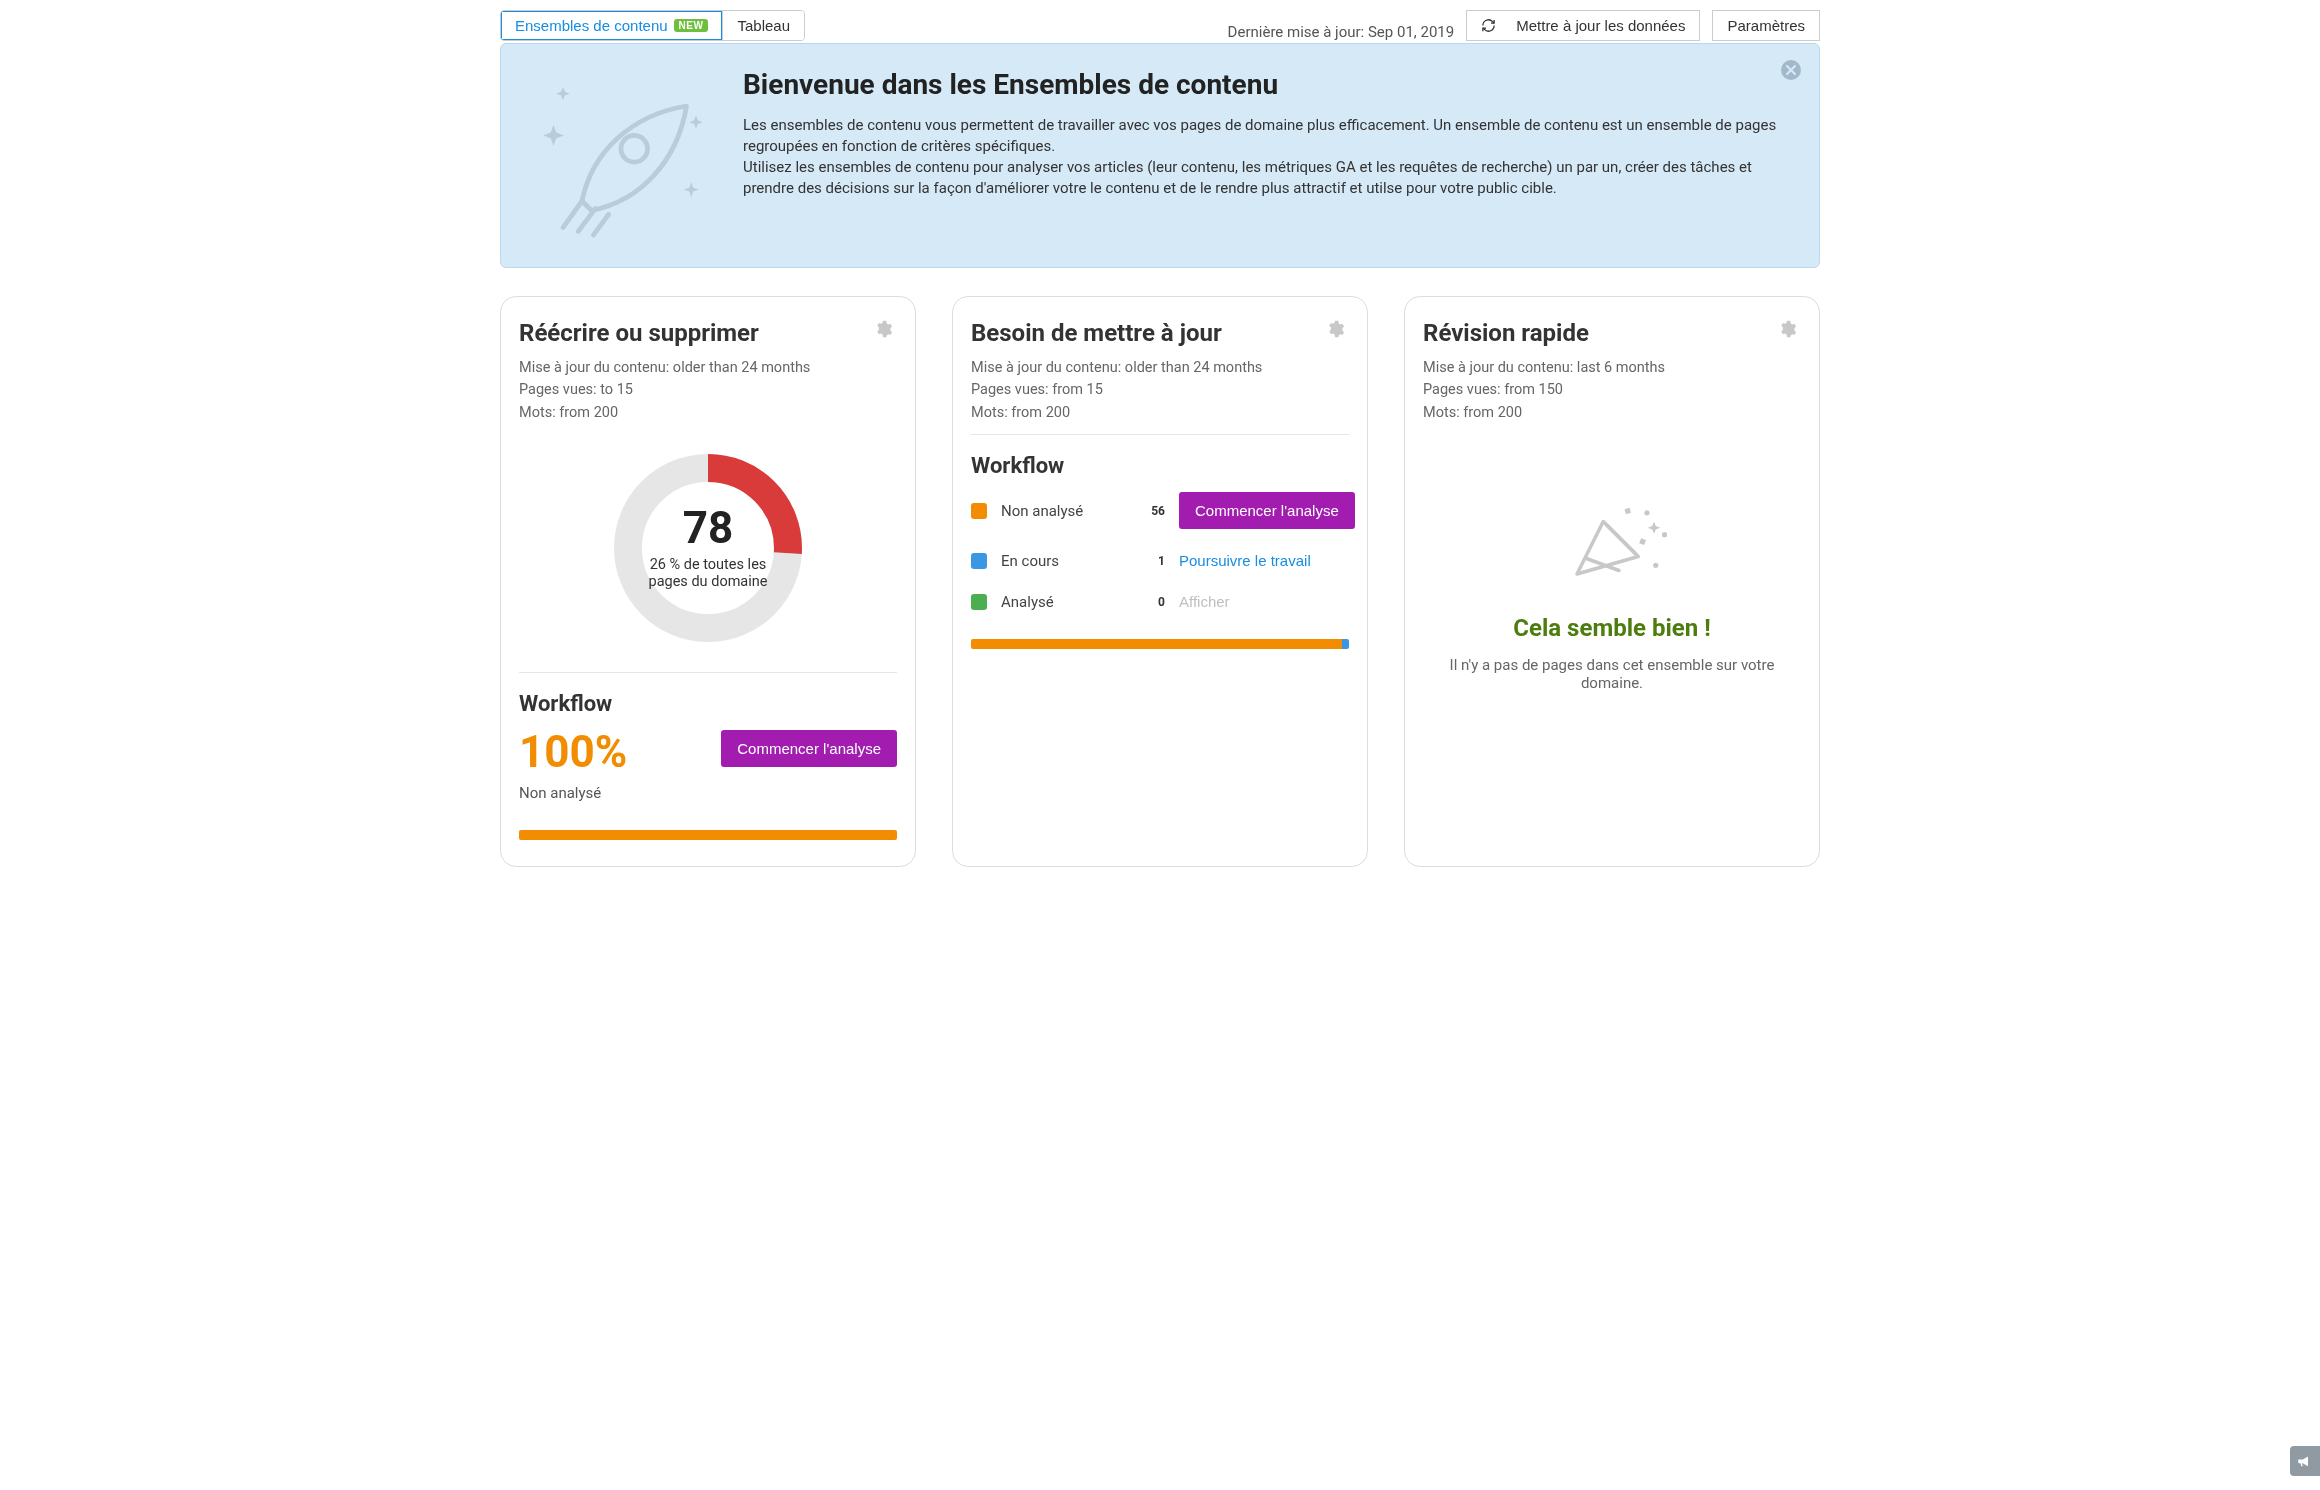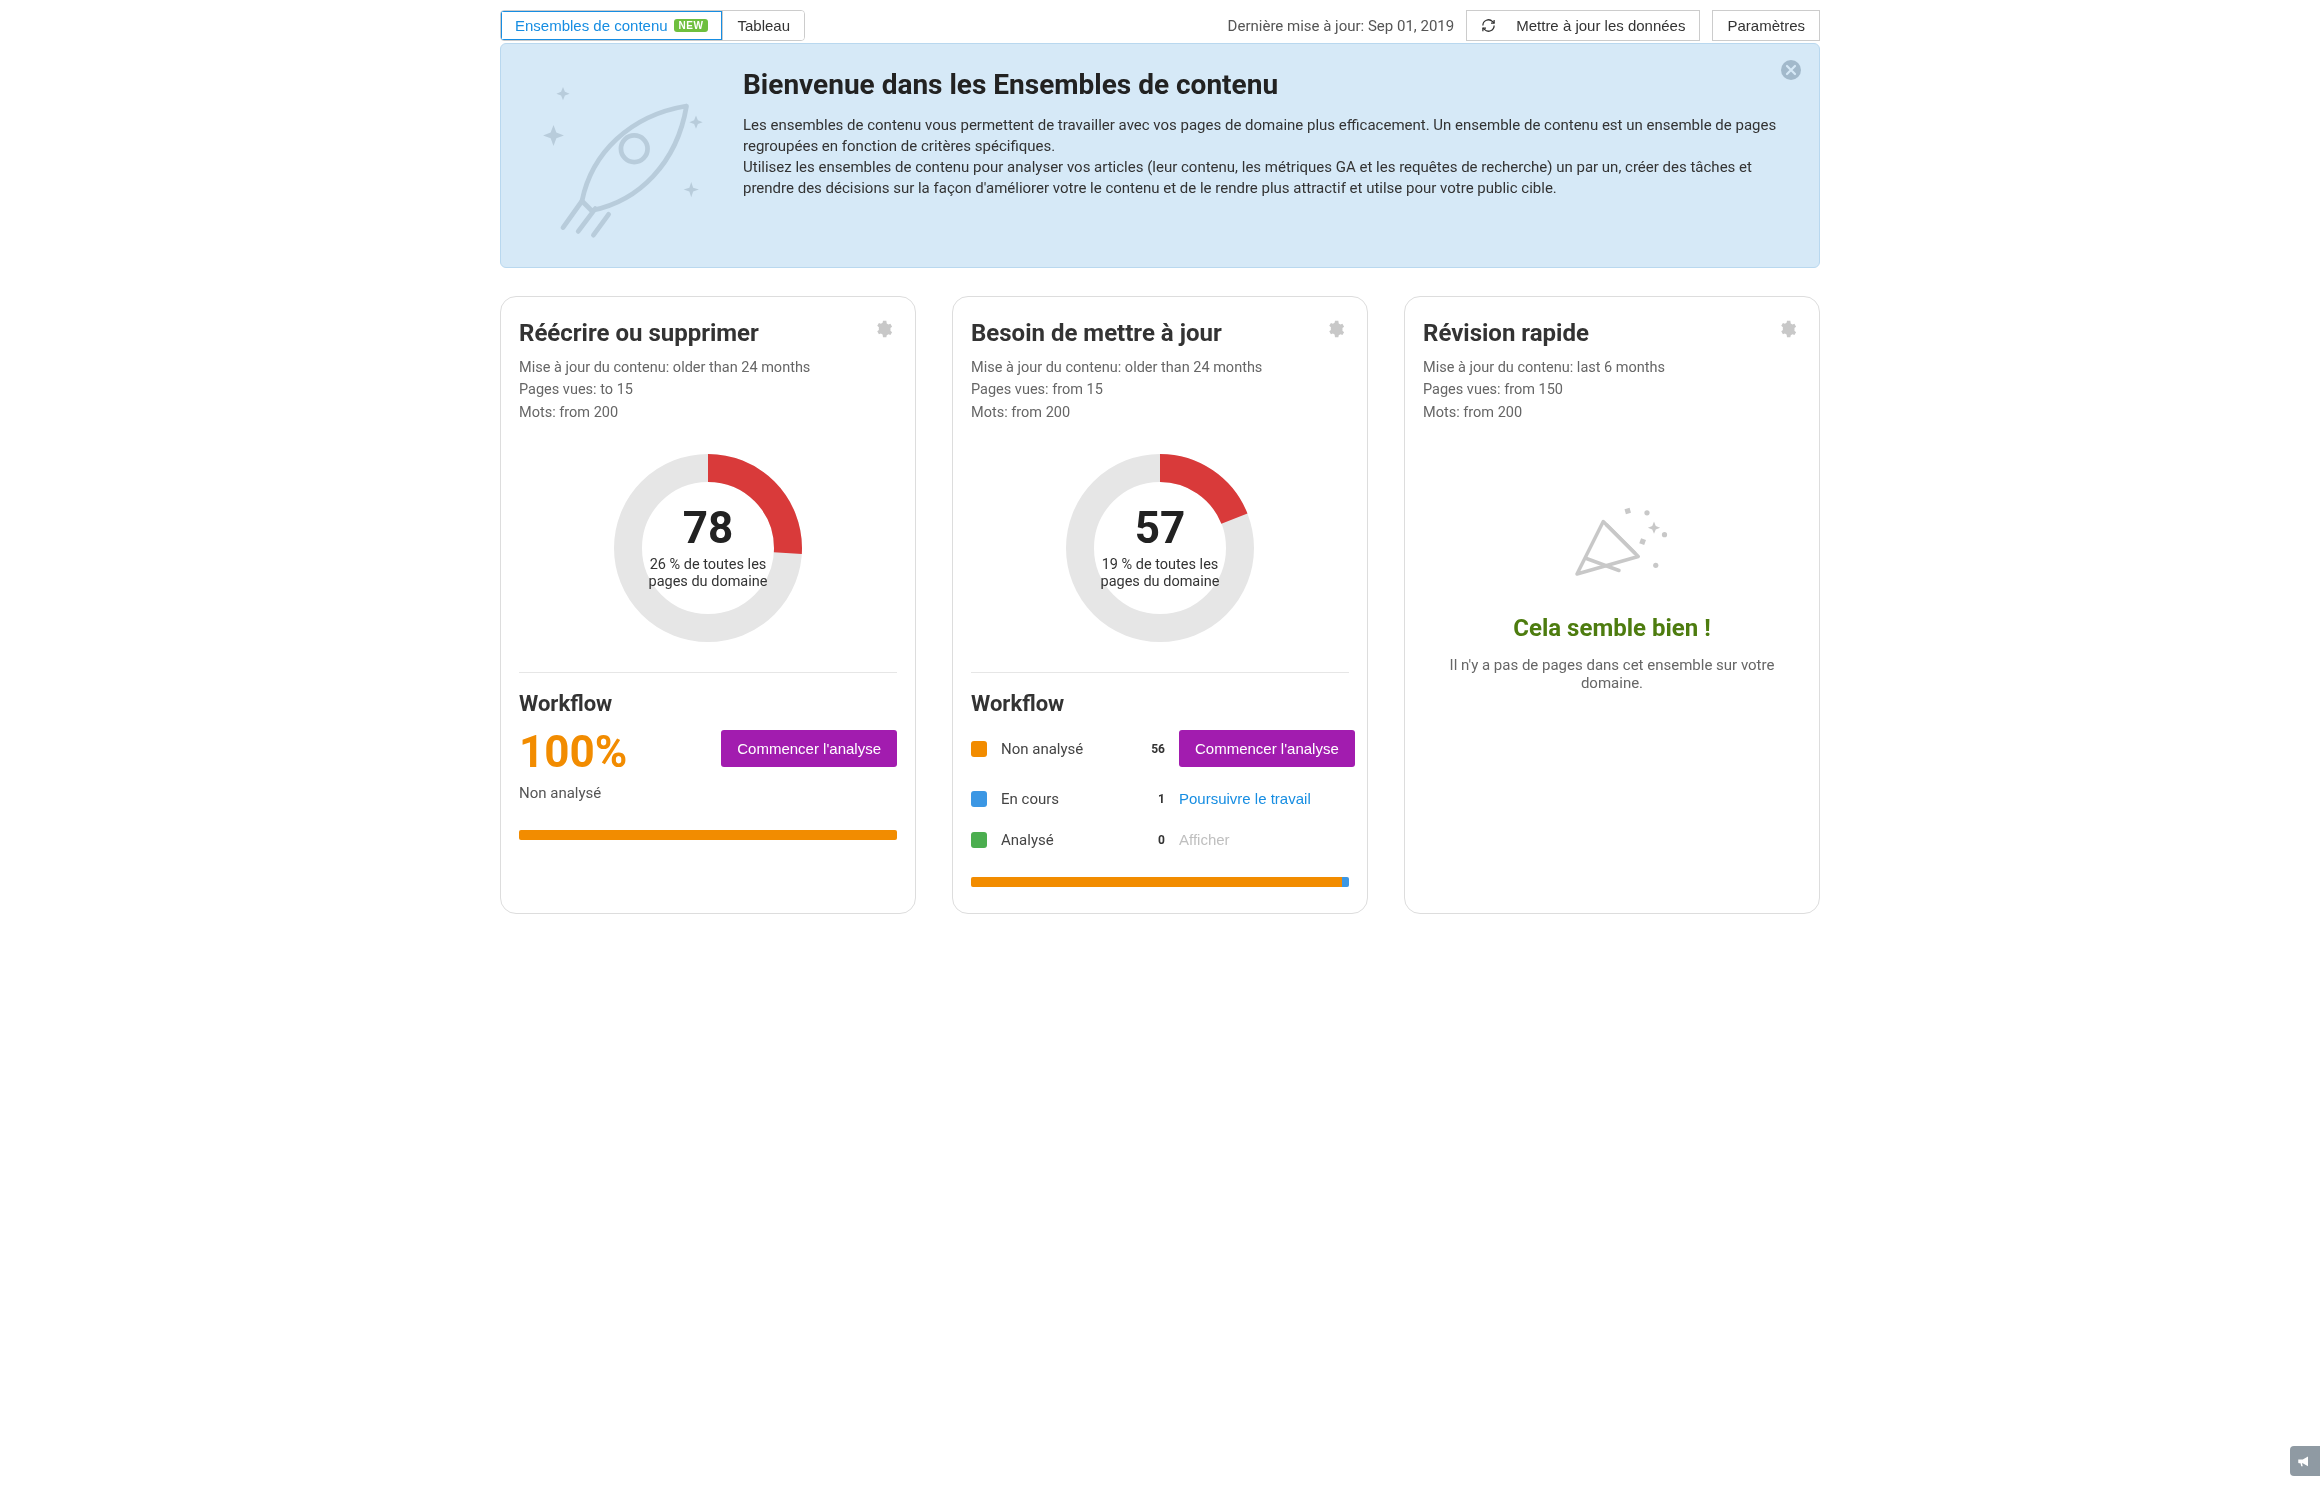--- a/index.html
+++ b/index.html
@@ -8,21 +8,21 @@
     color: #333;
     background: #fff;
     font-size: 16px;
   }
   .wrap {
     width: 1360px;
     margin: 0 auto;
     padding: 10px 20px 40px;
   }
   
-  .topbar { display: flex; align-items: center; gap: 12px; }
+  .topbar { display: flex; align-items: flex-end; gap: 12px; }
   .seg {
     display: inline-flex;
     border: 1px solid #ccc;
     border-radius: 4px;
     overflow: hidden;
   }
   .seg button {
     background: #fff;
     border: none;
     padding: 6px 14px;
@@ -294,32 +294,20 @@
       <div class="gear">
         <svg viewBox="0 0 24 24" fill="currentColor">
             <path d="M12 8a4 4 0 1 0 0 8 4 4 0 0 0 0-8zm9 4a7 7 0 0 0-.1-1.2l2-1.6-2-3.5-2.4 1a7 7 0 0 0-2-1.2L16 2h-4l-.5 2.5a7 7 0 0 0-2 1.2l-2.4-1-2 3.5 2 1.6A7 7 0 0 0 7 12c0 .4 0 .8.1 1.2l-2 1.6 2 3.5 2.4-1c.6.5 1.3.9 2 1.2L12 22h4l.5-2.5c.7-.3 1.4-.7 2-1.2l2.4 1 2-3.5-2-1.6c.1-.4.1-.8.1-1.2z"></path>
           </svg>
       </div>
       <h3>Besoin de mettre à jour</h3>
       <div class="criteria">
         <div>Mise à jour du contenu: older than 24 months</div>
         <div>Pages vues: from 15</div>
         <div>Mots: from 200</div>
-      </div>
-      <div class="donut-wrap">
-        <div class="donut">
-          <svg viewBox="0 0 100 100">
-            <circle cx="50" cy="50" r="40" stroke="#e6e6e6" stroke-width="14" fill="none"></circle>
-            <circle cx="50" cy="50" r="40" stroke="#d93a3a" stroke-width="14" fill="none" stroke-dasharray="47.7 203.5"></circle>
-          </svg>
-          <div class="center">
-            <div class="big">57</div>
-            <div class="sub">19 % de toutes les pages du domaine</div>
-          </div>
-        </div>
       </div>
       <hr class="div">
       <h4>Workflow</h4>
 
       <div class="wf-rows">
         <div class="wf-row">
           <span class="sq orange"></span>
           <span class="name">Non analysé</span>
           <span class="val">56</span>
           <span class="act">

